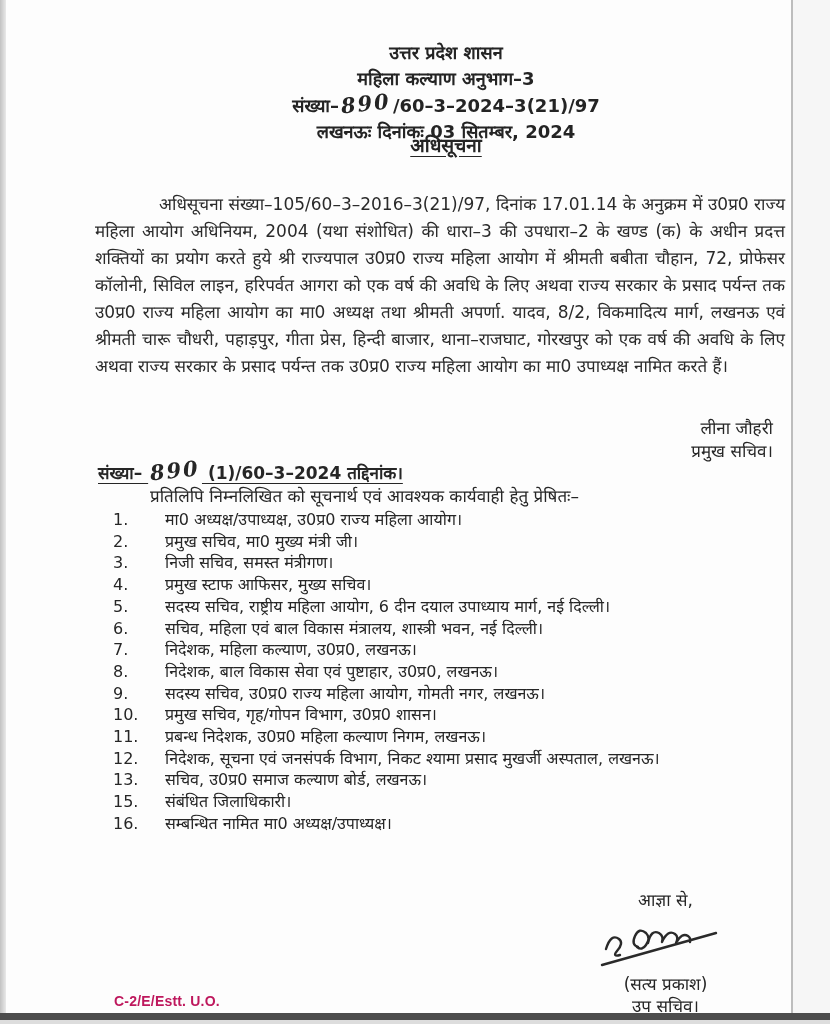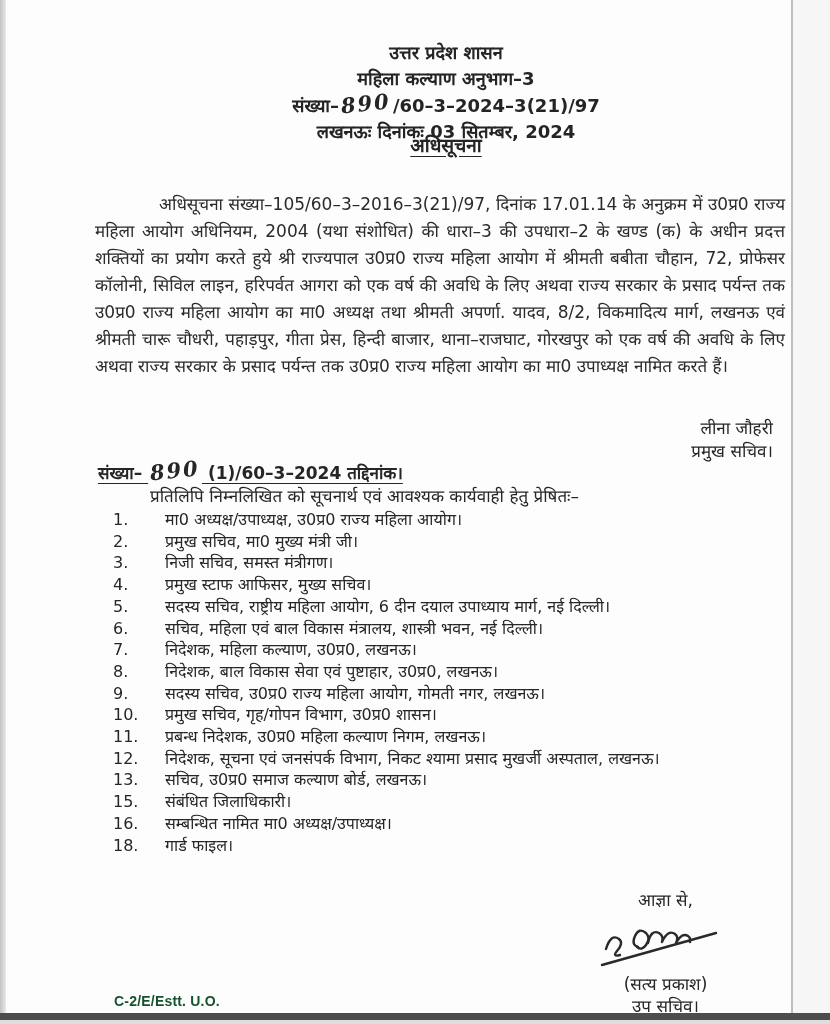--- a/index.html
+++ b/index.html
@@ -120,21 +120,21 @@
   .sig-wrap svg { position: absolute; left: 18px; top: 2px; }
   .closing .signer-name { line-height: 22px; }
   .closing .signer-title { line-height: 22px; }
 
   
   .footer-ref {
     position: absolute; left: 114px; top: 993px;
     font-family: "Liberation Sans", "DejaVu Sans", sans-serif;
     font-size: 14px;
     font-weight: 600;
-    color: #14532d;
+    color: #be185d;
     letter-spacing: 0.2px;
   }
 </style>
 </head>
 <body>
 
 <div class="page">
 
   <div class="edge-left"></div>
   <div class="edge-right-zone"></div>
@@ -214,24 +214,20 @@
         <span class="num">13.</span>
         <span class="txt">सचिव, उ0प्र0 समाज कल्याण बोर्ड, लखनऊ।</span>
       </div>
       <div class="list-row">
         <span class="num">15.</span>
         <span class="txt">संबंधित जिलाधिकारी।</span>
       </div>
       <div class="list-row">
         <span class="num">16.</span>
         <span class="txt">सम्बन्धित नामित मा0 अध्यक्ष/उपाध्यक्ष।</span>
-      </div>
-      <div class="list-row">
-        <span class="num">18.</span>
-        <span class="txt">गार्ड फाइल।</span>
       </div>
     </div>
 
   <div class="closing">
     <div class="by-order">आज्ञा से,</div>
     <div class="sig-wrap">
       <svg width="130" height="60" viewBox="0 0 130 60">
         <g fill="none" stroke="#2a2a2a" stroke-width="2.4" stroke-linecap="round" stroke-linejoin="round">
           <path d="M10 36 q5 -16 13 -10 q5 4 -2 12 q-5 6 3 4"></path>
           <path d="M42 34 q-7 -2 -3 -11 q4 -9 11 -3 q5 5 0 12 q-4 6 -9 2"></path>

